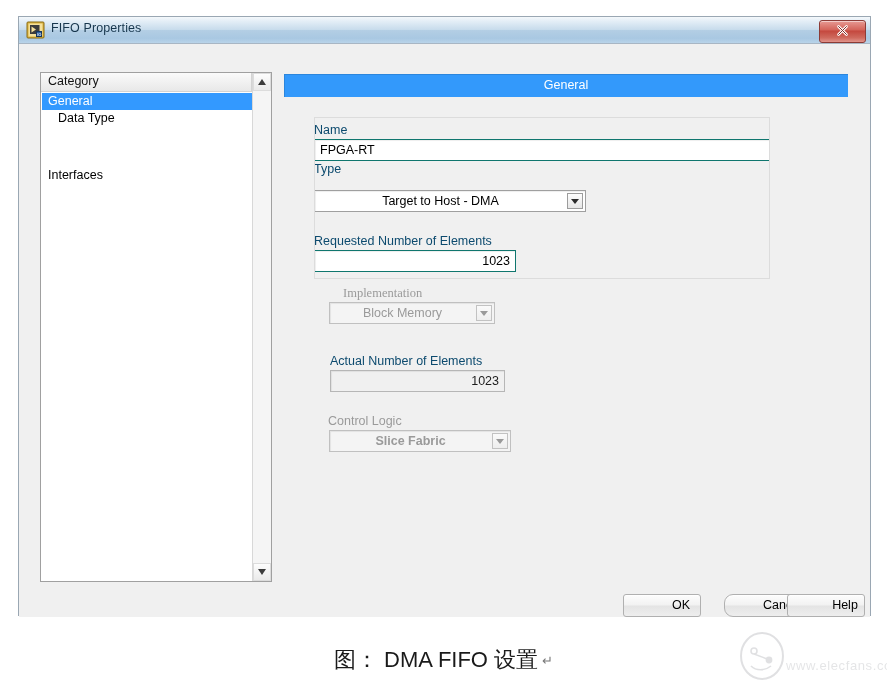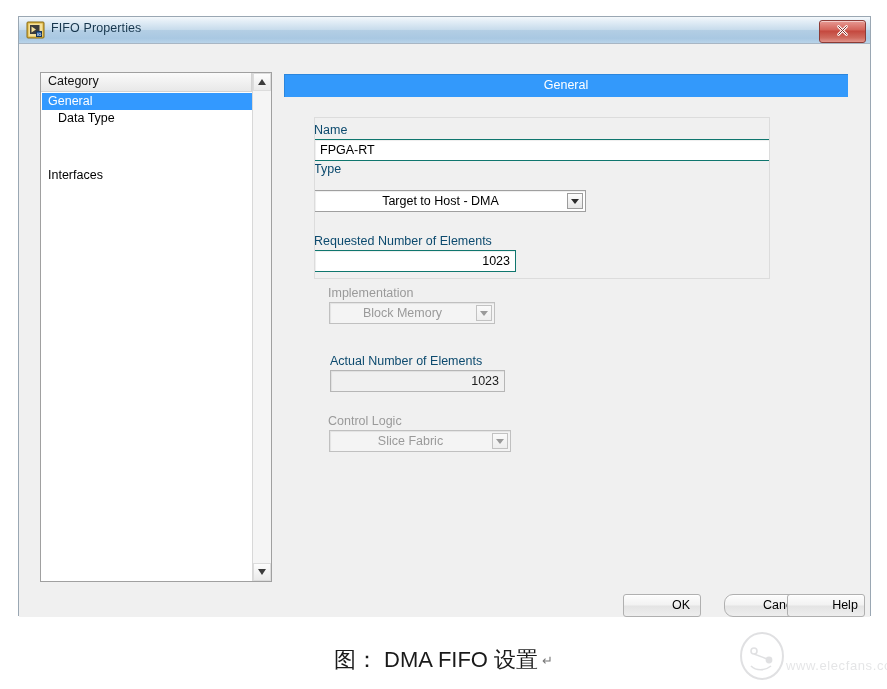--- a/index.html
+++ b/index.html
@@ -358,35 +358,35 @@
               <path d="M0 0 L8 0 L4 5 Z" fill="#2b2b2b"></path>
             </svg>
         </div>
       </div>
 
       <div class="field-label" style="left:30px; top:160px;">Requested Number of Elements</div>
       <input class="text-input numeric" style="left: 30px; top: 176px; width: 202px;" value="1023">
 
       <div id="impl-groupbox"></div>
 
-      <div class="field-label disabled" style="left:44px; top:212px;">Implementation</div>
+      <div class="field-label disabled" style="left:59px; top:212px;font-family:Liberation Serif, serif;">Implementation</div>
       <div class="combo disabled" style="left:45px; top:228px; width:166px;">
         <div class="combo-text">Block Memory</div>
         <div class="combo-btn">
           <svg width="8" height="5" viewBox="0 0 8 5">
               <path d="M0 0 L8 0 L4 5 Z" fill="#9a9a9a"></path>
             </svg>
         </div>
       </div>
 
       <div class="field-label" style="left:46px; top:280px;">Actual Number of Elements</div>
       <input class="text-input numeric disabled" style="left: 46px; top: 296px; width: 175px;" readonly="" value="1023">
 
       <div class="field-label disabled" style="left:44px; top:340px;">Control Logic</div>
-      <div class="combo disabled" style="left:45px; top:356px; width:182px;">
+      <div class="combo disabled" style="left:45px; top:356px; width:182px;font-weight:bold;">
         <div class="combo-text">Slice Fabric</div>
         <div class="combo-btn">
           <svg width="8" height="5" viewBox="0 0 8 5">
               <path d="M0 0 L8 0 L4 5 Z" fill="#9a9a9a"></path>
             </svg>
         </div>
       </div>
 
     </div>
 

